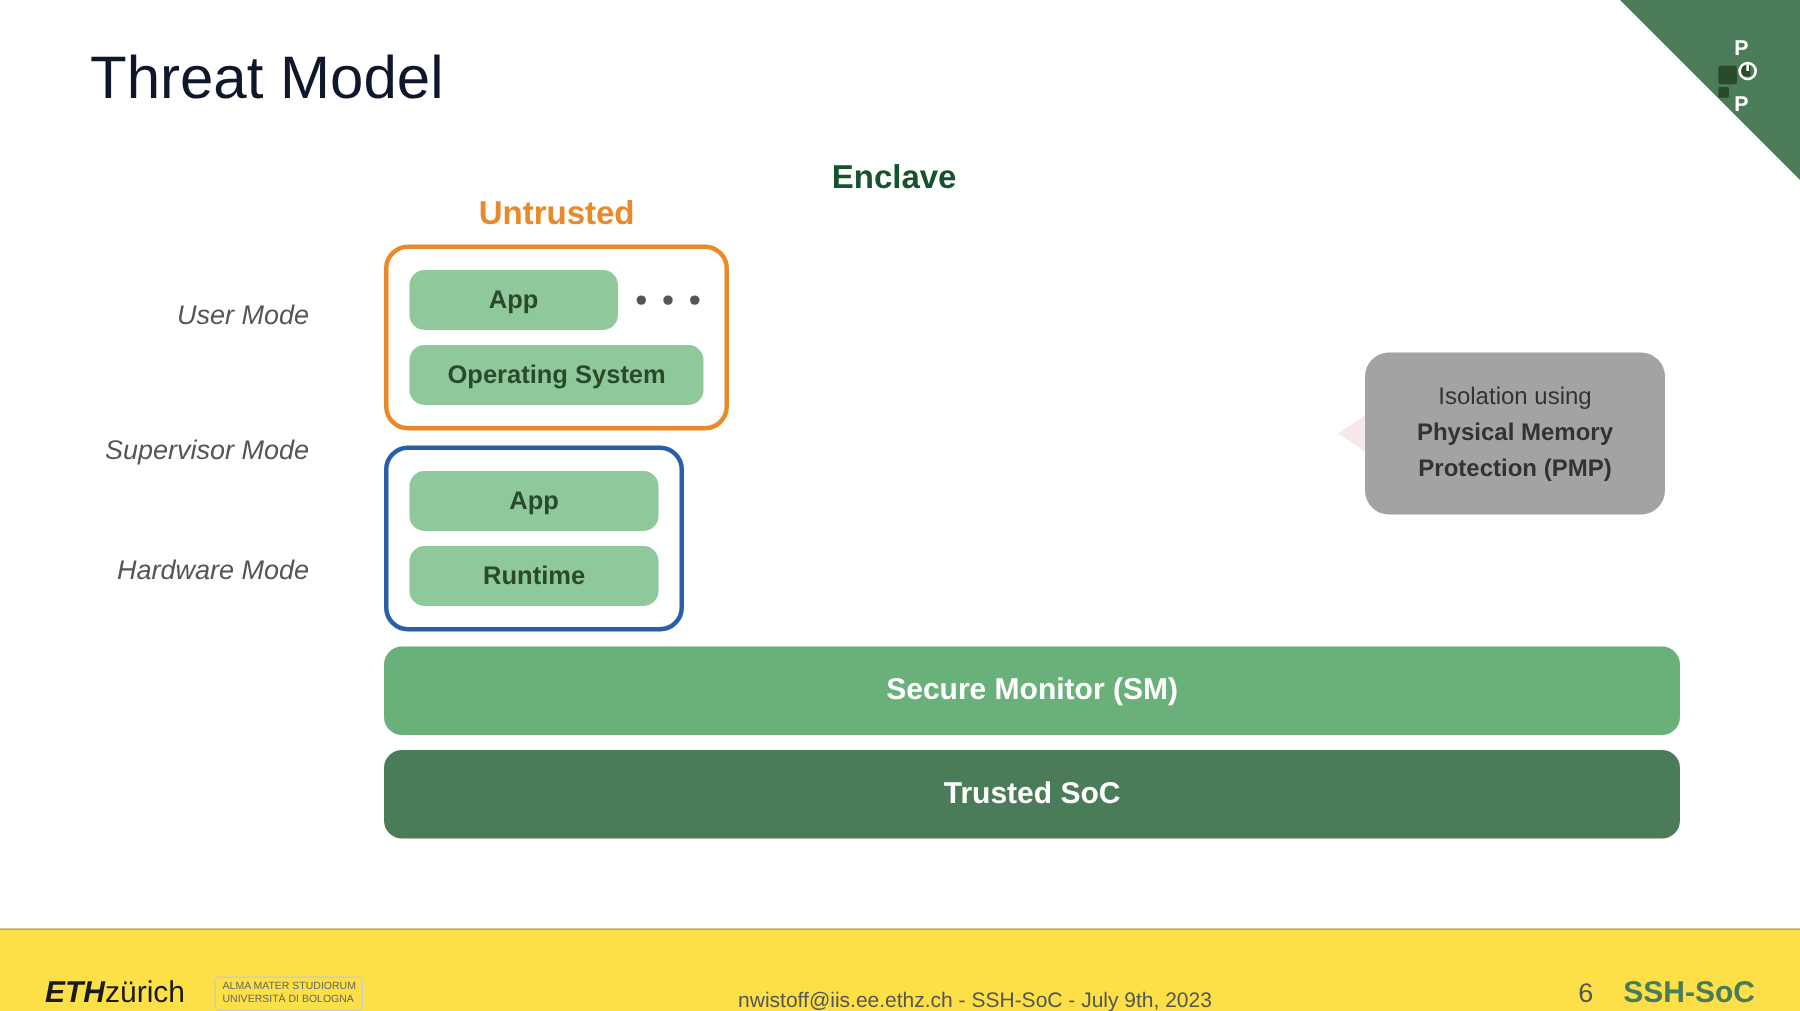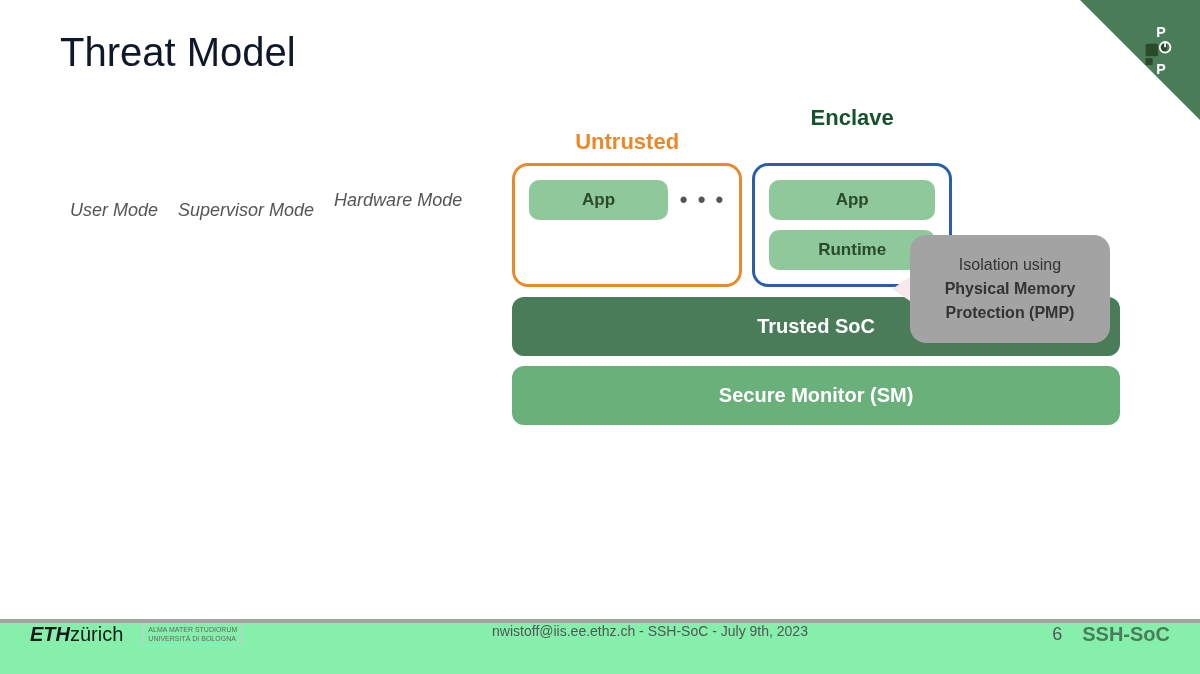--- a/index.html
+++ b/index.html
@@ -65,21 +65,21 @@
     .diagram-area {
       display: flex;
       flex-direction: row;
       align-items: flex-start;
       margin-top: 10px;
       position: relative;
     }
 
     .mode-labels {
       display: flex;
-      flex-direction: row;
+      flex-direction: column;
       justify-content: space-around;
       margin-right: 20px;
       padding-top: 60px;
     }
 
     .mode-label {
       font-style: italic;
       font-size: 18px;
       color: #555;
       text-align: right;
@@ -120,21 +120,21 @@
       font-size: 22px;
       font-weight: bold;
       color: #14532d;
       width: 200px;
       text-align: center;
       margin-left: 10px;
     }
 
     .boxes-row {
       display: flex;
-      flex-direction: row;
+      flex-direction: column;
       width: 100%;
       gap: 10px;
       padding: 0 20px;
       margin-bottom: 10px;
     }
 
     
     .untrusted-box {
       border: 3px solid #e8892a;
       border-radius: 16px;
@@ -235,24 +235,24 @@
       font-weight: bold;
     }
 
     
     .footer {
       position: absolute;
       bottom: 0;
       left: 0;
       right: 0;
       height: 55px;
-      background: #86efac;
-      border-top: 4px solid #a3a3a3;
-      display: flex;
-      align-items: flex-start;
+      background: #fde047;
+      border-top: 1px solid #a3a3a3;
+      display: flex;
+      align-items: flex-end;
       padding: 0 30px;
     }
 
     .footer-left {
       display: flex;
       align-items: center;
       gap: 20px;
       width: 260px;
     }
 
@@ -352,33 +352,34 @@
 
       <div class="boxes-row">
 
         <div class="untrusted-box">
 
           <div class="user-mode-row">
             <div class="inner-box" style="flex:1">App</div>
             <div class="dots">• • •</div>
           </div>
 
+          <div class="inner-box">Operating System</div>
         </div>
 
         <div class="enclave-box">
 
           <div class="inner-box">App</div>
 
           <div class="inner-box">Runtime</div>
         </div>
       </div>
 
+      <div class="full-bar secure-monitor-bar">Secure Monitor (SM)</div>
+
       <div class="full-bar trusted-soc-bar">Trusted SoC</div>
-
-      <div class="full-bar secure-monitor-bar">Secure Monitor (SM)</div>
 
     </div>
 
     <div class="isolation-callout">
       <span>Isolation using</span>
       <br>
       <span class="bold-text">Physical Memory Protection (PMP)</span>
     </div>
 
   </div>

